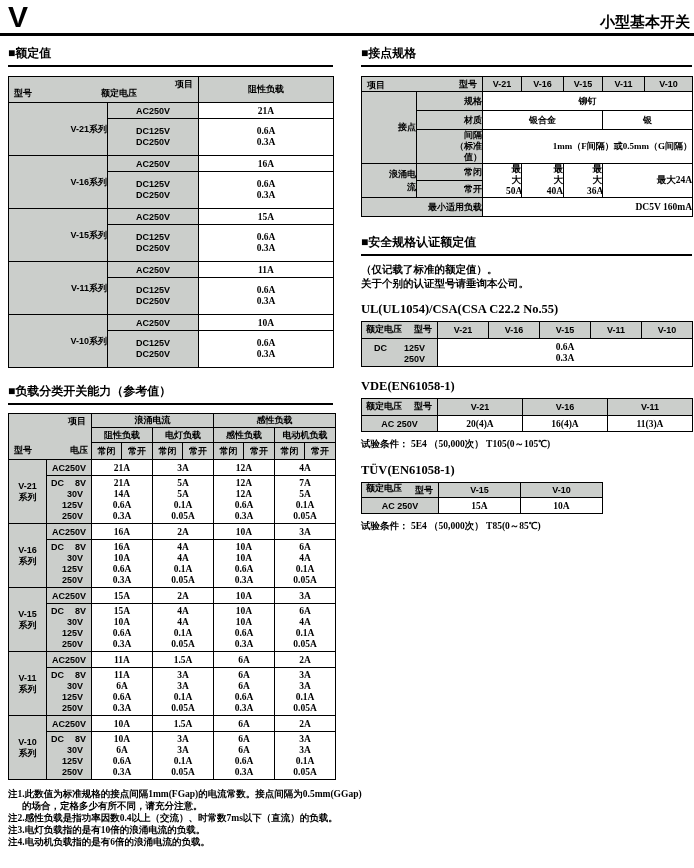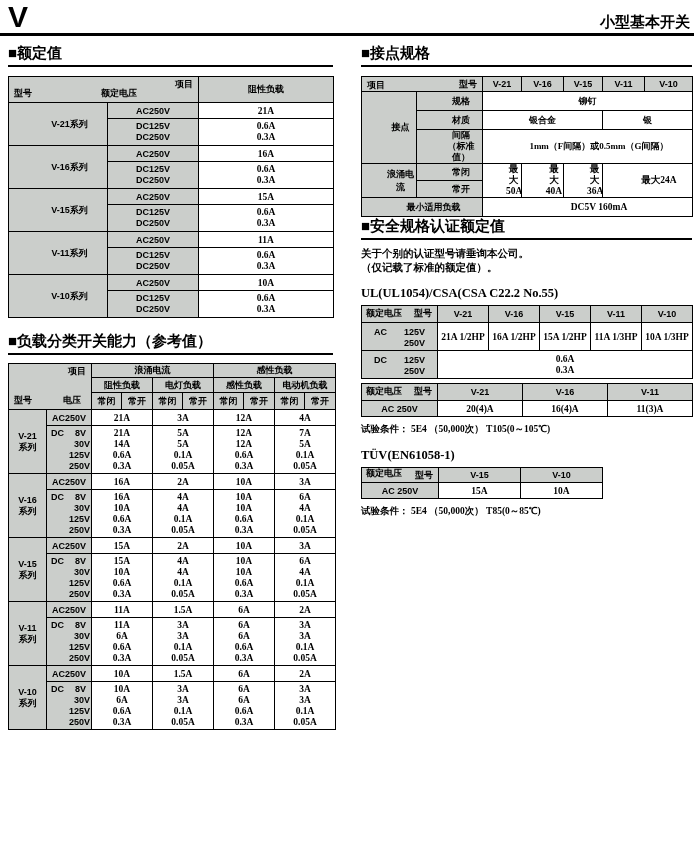--- a/index.html
+++ b/index.html
@@ -7,56 +7,56 @@
   body { width:694px; height:868px; font-family:"Liberation Sans",sans-serif; color:#000; position:relative; overflow:hidden; }
   #page { position:relative; width:694px; height:868px; }
 
   .brand { position:absolute; left:8px; top:0px; font-size:30px; font-weight:bold; letter-spacing:1px; }
   .subtitle { position:absolute; right:4px; top:13px; font-size:15px; font-weight:bold; }
   .toprule { position:absolute; left:0; top:33px; width:694px; height:3px; background:#000; }
 
   .colL { position:absolute; left:8px; top:44px; width:325px; }
   .colR { position:absolute; left:361px; top:44px; width:331px; }
 
-  .sect { font-size:15px; font-weight:bold; border-bottom:2px solid #000; padding-bottom:3px; line-height:18px; }
+  .sect { font-size:12px; font-weight:bold; border-bottom:2px solid #000; padding-bottom:3px; line-height:18px; }
 
   table { border-collapse:collapse; table-layout:fixed; }
   td { border:1px solid #000; font-size:9px; font-weight:bold; text-align:center; vertical-align:middle; padding:0; overflow:hidden; }
   .g { background:#cbcecb; }
   .num { font-family:"Liberation Serif",serif; font-size:9.5px; }
   .ml { white-space:pre-line; line-height:11px; }
-  .tl { text-align:center; padding-left:23px; }
+  .tl { text-align:right; padding-left:23px; }
   .srf { font-family:"Liberation Serif",serif; }
 
   .h13{height:13px}.h15{height:15px}.h16{height:16px}.h17{height:17px}
-  .h19{height:19px}.h25{height:25px}.h26{height:26px}.h27{height:27px}
+  .h19{height:19px}.h25{height:25px}.h26{height:26px}.h27{height:37px}
   .h28{height:28px}.h48{height:48px}
 
   
   .corner { position:relative;padding-left:33px; }
   .ctr { position:absolute; top:1px; right:5px; }
   .cbl { position:absolute; bottom:2px; left:5px; }
   .cbm-rated { position:absolute; bottom:2px; left:92px; }
-  .cbm-load { position:absolute; bottom:2px; left:54px; }
+  .cbm-load { position:absolute; bottom:2px; left:61px; }
   .cul-tr { position:absolute; top:1px; right:5px; }
   .cul-bl { position:absolute; bottom:2px; left:4px; }
 
   
   .dclab { vertical-align:middle; }
   .dcrow { display:flex; justify-content:space-between; padding:0 5px 0 4px; line-height:11px; }
-  .dcr { text-align:right; padding-right:1px; line-height:11px; }
+  .dcr { text-align:right; padding-right:8px; line-height:11px; }
 
   .notes { margin-top:6px; font-family:"Liberation Serif",serif; font-weight:bold; font-size:9.5px; line-height:12px; white-space:nowrap; }
   .notes .ind { padding-left:14px; }
 
   .intro { margin-top:7px; font-family:"Liberation Serif",serif; font-weight:bold; font-size:10.5px; line-height:14px; }
   .stdhead { margin-top:11px; font-family:"Liberation Serif",serif; font-weight:bold; font-size:12.5px; }
   .cond { margin-top:6px; font-family:"Liberation Serif",serif; font-weight:bold; font-size:9.5px; }
 
-  .mt4{margin-top:4px}.mt8{margin-top:8px}.mt9{margin-top:9px}.mt12{margin-top:12px}.mt14{margin-top:14px}.mt16{}
+  .mt4{margin-top:4px}.mt8{margin-top:8px}.mt9{margin-top:9px}.mt12{margin-top:12px}.mt14{margin-top:14px}.mt16{margin-top:16px}
 </style>
 </head>
 <body>
 
 <div id="page">
 
   <div class="brand">V</div>
   <div class="subtitle">小型基本开关</div>
   <div class="toprule"></div>
 
@@ -360,20 +360,27 @@
 0.6A
 0.3A</td>
         <td colspan="2" class="num ml">3A
 3A
 0.1A
 0.05A</td>
       </tr>
     </tbody>
       </table>
 
+    <div class="notes" style="margin-top:8px">
+      <div>注1.此数值为标准规格的接点间隔1mm(FGap)的电流常数。接点间隔为0.5mm(GGap)</div>
+      <div class="ind">的场合，定格多少有所不同，请充分注意。</div>
+      <div>注2.感性负载是指功率因数0.4以上（交流）、时常数7ms以下（直流）的负载。</div>
+      <div>注3.电灯负载指的是有10倍的浪涌电流的负载。</div>
+      <div>注4.电动机负载指的是有6倍的浪涌电流的负载。</div>
+    </div>
   </div>
 
   <div class="colR">
 
     <div class="sect">■接点规格</div>
 
     <table class="mt9" style="width:331px">
       <colgroup>
         <col style="width:55px">
           <col style="width:66px">
@@ -427,22 +434,22 @@
       <tr class="h19">
         <td colspan="2" class="g tl">最小适用负载</td>
         <td colspan="5" class="tl num">DC5V 160mA</td>
       </tr>
     </tbody>
       </table>
 
     <div class="sect mt16">■安全规格认证额定值</div>
 
     <div class="intro">
+      <div>（仅记载了标准的额定值）。</div>
       <div>关于个别的认证型号请垂询本公司。</div>
-      <div>（仅记载了标准的额定值）。</div>
     </div>
 
     <div class="stdhead">UL(UL1054)/CSA(CSA C22.2 No.55)</div>
 
     <table class="mt4" style="width:331px">
       <colgroup>
           <col style="width:76px">
           <col style="width:51px">
           <col style="width:51px">
           <col style="width:51px">
@@ -456,42 +463,31 @@
           <span class="cul-tr">型号</span>
         </td>
         <td class="g">V-21</td>
         <td class="g">V-16</td>
         <td class="g">V-15</td>
         <td class="g">V-11</td>
         <td class="g">V-10</td>
       </tr>
       <tr class="h28">
         <td class="g corner">
-          <span style="position:absolute;left:12px;top:4px">AC</span>
-          <span class="ml" style="display:block;text-align:right;padding-right:12px;padding-top:3px">125V
-250V</span>
-        </td>
-        <td class="num">21A 1/2HP</td>
-        <td class="num">16A 1/2HP</td>
-        <td class="num">15A 1/2HP</td>
-        <td class="num">11A 1/3HP</td>
-        <td class="num">10A 1/3HP</td>
-      </tr>
-      <tr class="h28">
-        <td class="g corner">
           <span style="position:absolute;left:12px;top:4px">DC</span>
           <span class="ml" style="display:block;text-align:right;padding-right:12px;padding-top:3px">125V
 250V</span>
         </td>
         <td colspan="5" class="num ml">0.6A
 0.3A</td>
       </tr>
     </tbody>
       </table>
 
+    <div class="stdhead mt12">VDE(EN61058-1)</div>
 
     <table class="mt4" style="width:331px">
       <colgroup>
           <col style="width:76px">
           <col style="width:85px">
           <col style="width:85px">
           <col style="width:85px">
         </colgroup>
       <tbody>
           <tr class="h17">

